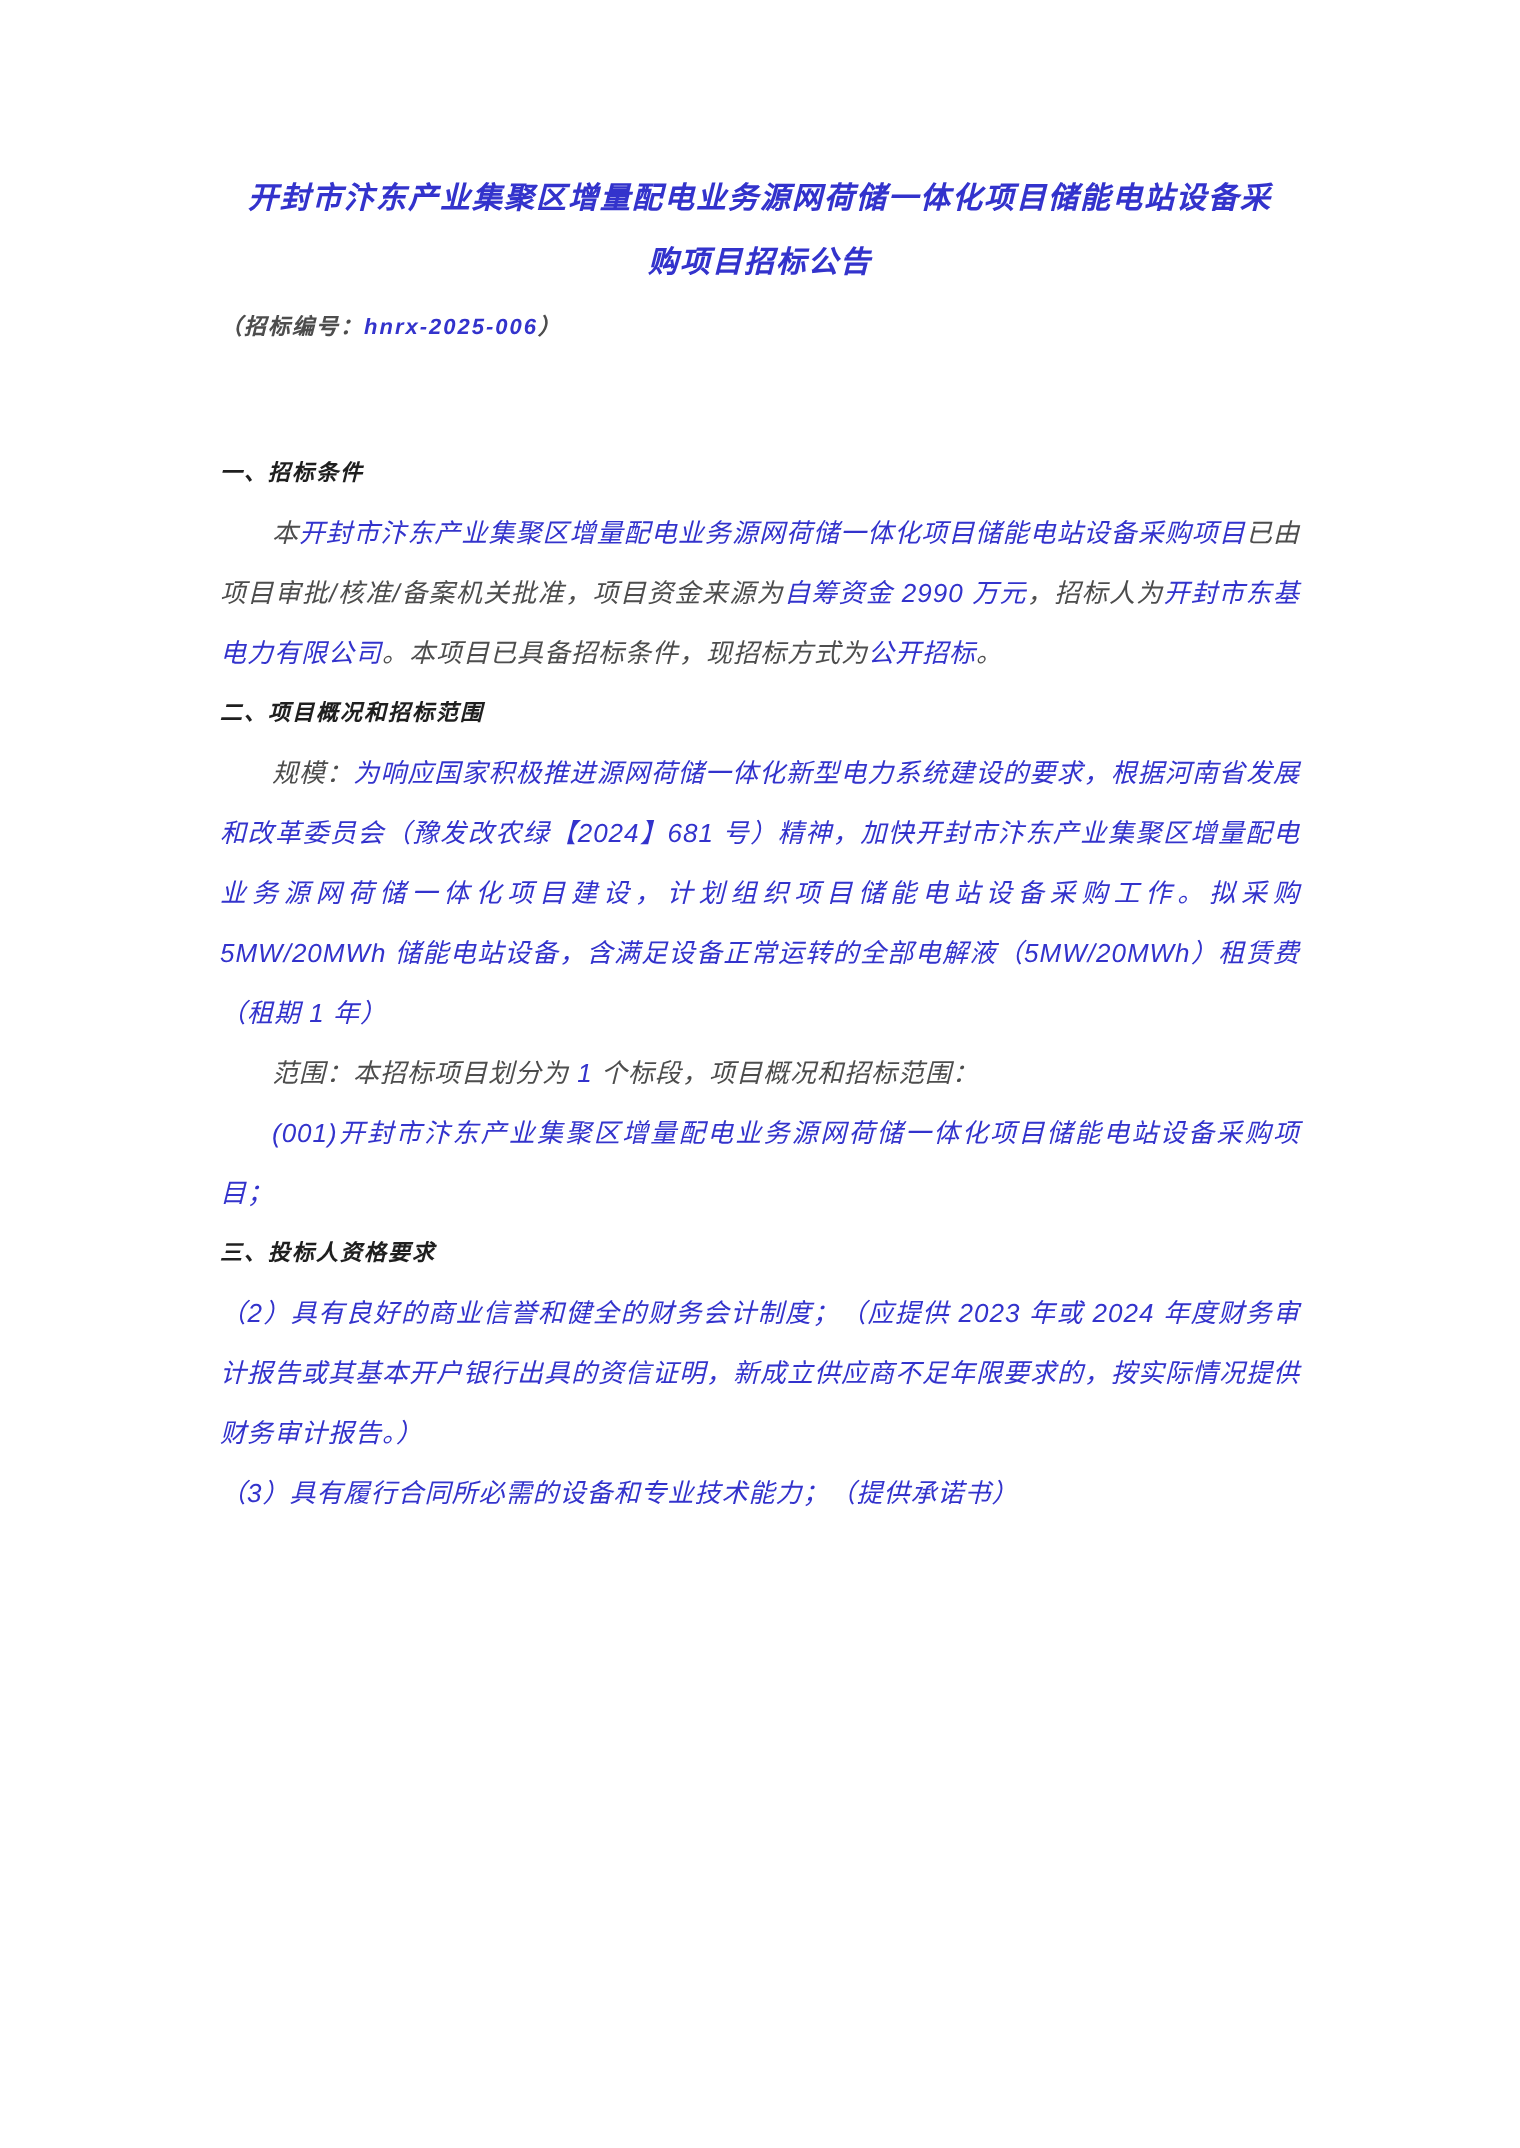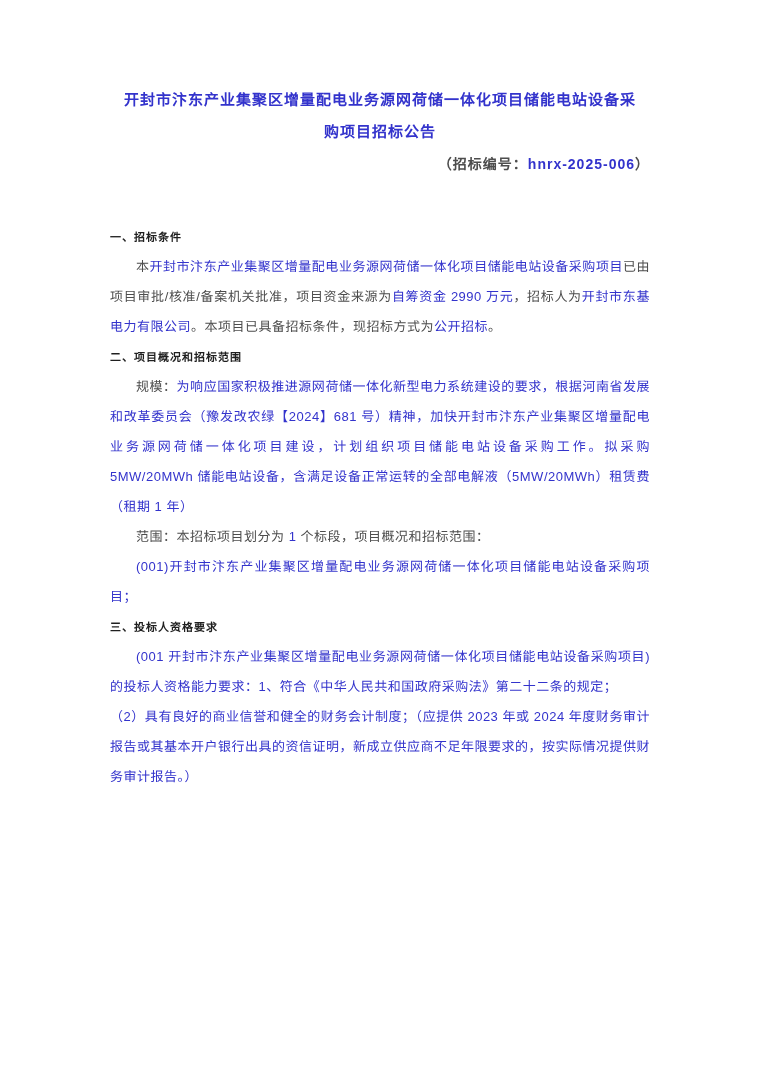--- a/index.html
+++ b/index.html
@@ -13,37 +13,38 @@
   body{
     font-family:"Liberation Sans","DejaVu Sans",sans-serif;
     width:760px;
   }
   .page{
     width:760px;
     height:830px;
     background:var(--page-bg);
     padding:84px 110px 0 110px;
     overflow:hidden;
+    font-style:italic;
   }
   .title{
     max-width:520px;
     margin:0 auto;
     font-size:15px;
     font-weight:bold;
     line-height:32px;
     letter-spacing:1px;
     text-align:center;
     color:var(--link-blue);
   }
   .subtitle{
-    font-size:14px;
+    font-size:11px;
     font-weight:bold;
     line-height:32px;
     letter-spacing:1px;
-    text-align:right;
+    text-align:left;
     color:var(--body-dark);
   }
   .doc-body{
     margin-top:42px;
     font-size:13px;
     line-height:30px;
     letter-spacing:0.5px;
     text-align:justify;
     color:var(--body-dark);
   }
@@ -82,22 +83,22 @@
     <h2>二、项目概况和招标范围</h2>
 
     <p class="indent"><span class="dark">规模：</span><span class="blue">为响应国家积极推进源网荷储一体化新型电力系统建设的要求，根据河南省发展和改革委员会（豫发改农绿【2024】681 号）精神，加快开封市汴东产业集聚区增量配电业务源网荷储一体化项目建设，计划组织项目储能电站设备采购工作。拟采购 5MW/20MWh 储能电站设备，含满足设备正常运转的全部电解液（5MW/20MWh）租赁费（租期 1 年）</span></p>
 
     <p class="indent"><span class="dark">范围：本招标项目划分为 </span><span class="blue">1</span><span class="dark"> 个标段，项目概况和招标范围：</span></p>
 
     <p class="indent"><span class="blue">(001)开封市汴东产业集聚区增量配电业务源网荷储一体化项目储能电站设备采购项目；</span></p>
 
     <h2>三、投标人资格要求</h2>
 
-    <p class="indent"><span class="blue">(001 开封市汴东产业集聚区增量配电业务源网荷储一体化项目储能电站设备采购项目)的投标人资格能力要求：1、符合《中华人民共和国政府采购法》第二十二条的规定；</span></p>
 
 
     <p><span class="blue">（2）具有良好的商业信誉和健全的财务会计制度；（应提供 2023 年或 2024 年度财务审计报告或其基本开户银行出具的资信证明，新成立供应商不足年限要求的，按实际情况提供财务审计报告。）</span></p>
 
+    <p><span class="blue">（3）具有履行合同所必需的设备和专业技术能力；（提供承诺书）</span></p>
 
 
 
   </div>
 </div>
 
 </body></html>

